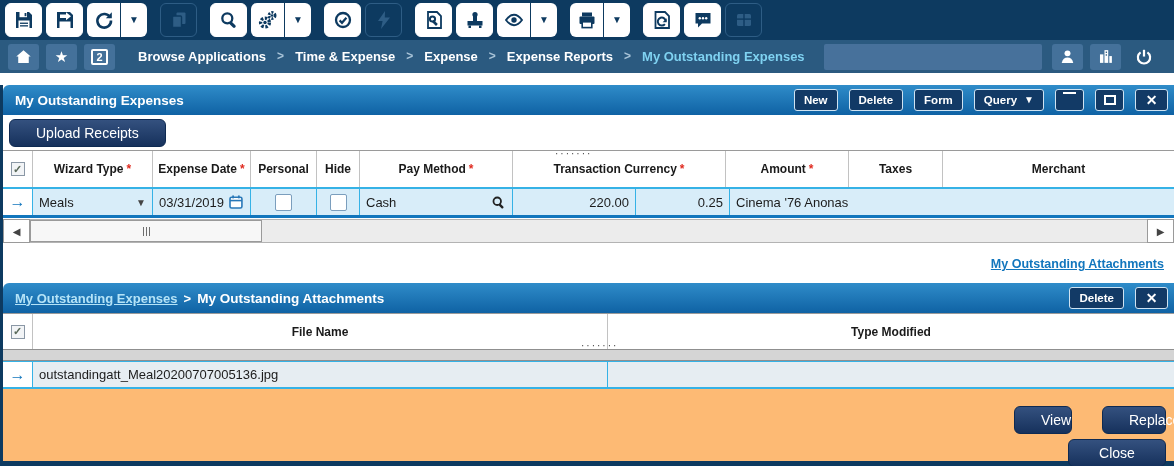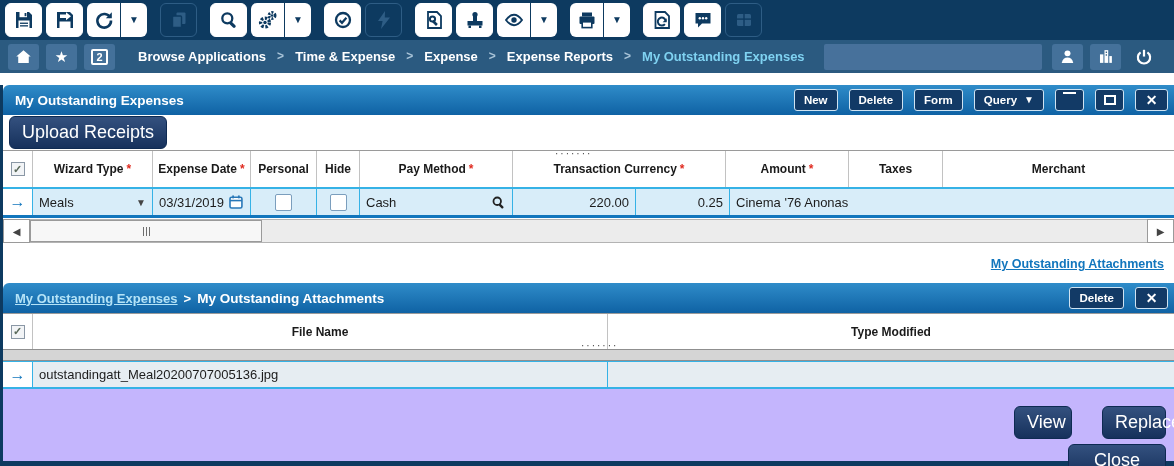--- a/index.html
+++ b/index.html
@@ -43,21 +43,21 @@
           font-family: "Liberation Sans", sans-serif; }
   .winbtn { width: 29px; padding: 0; justify-content: center; }
   .glyph-min { width: 13px; height: 11px; border-top: 2px solid #fff; margin-top: -6px; }
   .glyph-max { width: 12px; height: 10px; border: 2px solid #fff; }
   .hbtn.closebtn { font-size: 14px; width: 33px; justify-content: center; }
   .plink { color: #b4e3f7; font-weight: bold; font-size: 13px; text-decoration: underline; cursor: pointer; }
   .psep { color: #fff; font-weight: bold; font-size: 13px; margin: 0 6px; }
 
   
   .btn-pill { background: linear-gradient(#34517f, #16315c); border: 1px solid #0e2a52; border-radius: 6px;
-              color: #fff; font-size: 18px; padding: 5px 12px; cursor: pointer; font-family: "Liberation Sans", sans-serif; }
+              color: #fff; font-size: 14px; padding: 5px 26px; cursor: pointer; font-family: "Liberation Sans", sans-serif; }
   .upload-row { height: 35px; background: #fff; display: flex; align-items: center; padding-left: 6px; }
 
   
   .ghead { display: flex; height: 37px; background: #fff; border-top: 1px solid #9a9a9a; position: relative; }
   .gcell { border-right: 1px solid #c2c2c2; display: flex; align-items: center; justify-content: center;
            font-size: 12px; font-weight: bold; color: #1a1a1a; }
   .req { color: #e02b20; margin-left: 3px; }
   .w-sel { width: 30px; } .w-wiz { width: 120px; } .w-date { width: 98px; } .w-per { width: 66px; }
   .w-hide { width: 43px; } .w-pay { width: 153px; } .w-cur { width: 213px; } .w-amt { width: 123px; }
   .w-tax { width: 94px; } .w-mer { flex: 1; }
@@ -86,21 +86,21 @@
   .link { color: #1276bd; font-weight: bold; font-size: 12.5px; text-decoration: underline; cursor: pointer; }
 
   
   .g2head { display: flex; height: 36px; background: #fff; border-top: 1px solid #9a9a9a; position: relative; }
   .w2-sel { width: 30px; } .w2-file { width: 575px; } .w2-mod { flex: 1; }
   .resize-dots2 { position: absolute; bottom: -2px; left: 578px; color: #444; font-size: 10px; letter-spacing: 2px; cursor: col-resize; }
   .gray-strip { height: 12px; background: #d5d5d5; border-top: 1px solid #8f8f8f; border-bottom: 1px solid #8f8f8f; }
   .g2row { display: flex; height: 28px; background: #e6edf2; border-top: 1px solid #35b2e6; border-bottom: 2px solid #35b2e6; }
 
   
-  .footer { height: 72px; background: #c4b5fd; display: flex; flex-direction: column; align-items: flex-end;
+  .footer { height: 72px; background: #fdba74; display: flex; flex-direction: column; align-items: flex-end;
             padding: 17px 8px 0 0; gap: 5px; }
   .fb-row { display: flex; gap: 6px; }
   .btn-view { width: 58px; text-align: center; }
   .btn-replace { width: 64px; text-align: right; margin-left: 24px; }
   .btn-close { width: 98px; text-align: center; }
   .bottom-bar { height: 5px; background: #0d3a60; }
 
   svg { display: block; }
 </style>
 </head>

